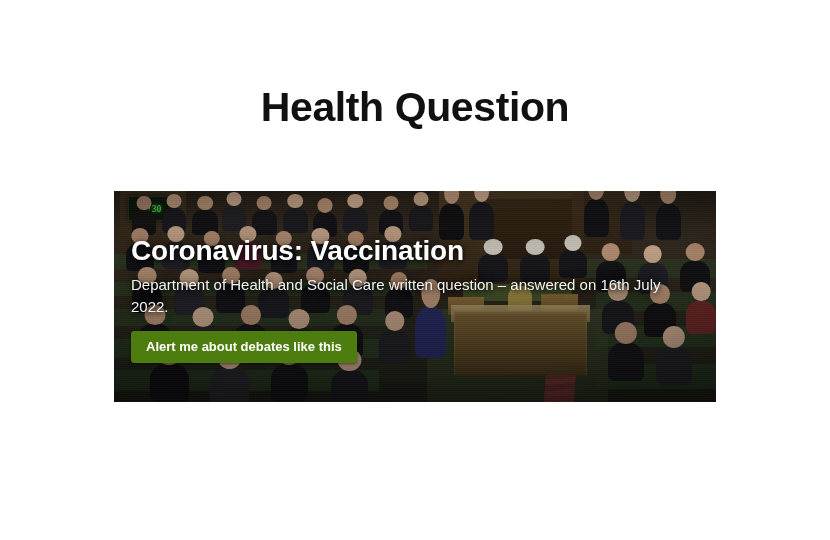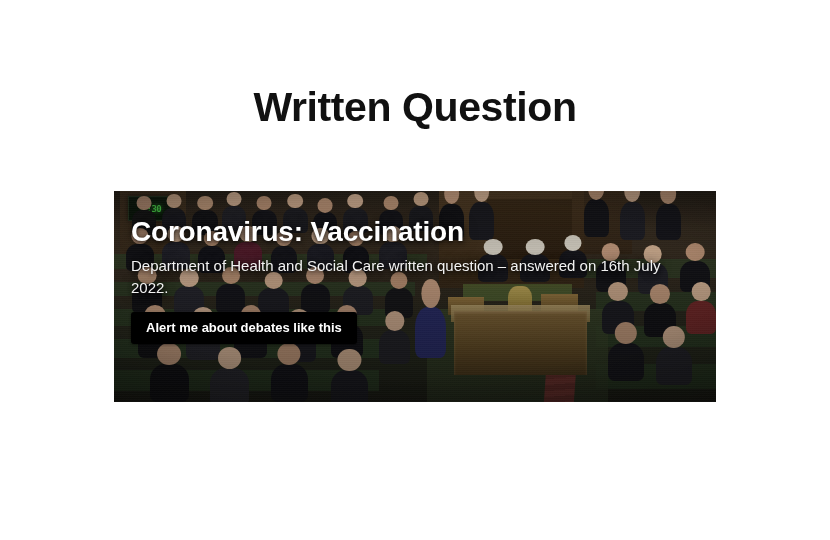--- a/index.html
+++ b/index.html
@@ -245,21 +245,21 @@
     inset: 0;
     background:
       repeating-linear-gradient(0deg, rgba(255,255,255,.022) 0 1px, rgba(0,0,0,.028) 1px 2px);
     opacity: .8;
   }
 
   
   .banner-text {
     position: absolute;
     left: 17px;
-    top: 25px;
+    top: 44px;
     width: 570px;
     z-index: 20;
   }
   #banner-title {
     font-size: 28px;
     font-weight: bold;
     color: #ffffff;
     line-height: 1.12;
     letter-spacing: -0.2px;
     text-shadow: 0 1px 4px rgba(0,0,0,.85), 0 0 14px rgba(0,0,0,.6);
@@ -269,37 +269,37 @@
     font-size: 15px;
     font-weight: normal;
     color: #f2f2f2;
     line-height: 1.45;
     max-width: 570px;
     text-shadow: 0 1px 4px rgba(0,0,0,.9), 0 0 12px rgba(0,0,0,.7);
     margin: 0 0 13px 0;
   }
   #alert-button {
     display: inline-block;
-    background: #000000;
+    background: #4d7c0f;
     color: #ffffff;
     font-size: 13px;
     font-weight: bold;
     padding: 9px 15px 10px 15px;
     border: none;
     border-radius: 3px;
     cursor: pointer;
     line-height: 1;
     font-family: "Liberation Sans", sans-serif;
     box-shadow: 0 1px 3px rgba(0,0,0,.45);
   }
 </style>
 </head>
 <body>
 
-<div id="page-heading">Written Question</div>
+<div id="page-heading">Health Question</div>
 
 <div id="banner">
 
   <div class="photo">
     <div class="ph-base"></div>
     <div class="ph-panel-r"></div>
     <div class="ph-panel-r2"></div>
     <div class="ph-chair"></div>
 
     <div class="ph-clock-frame"></div>

